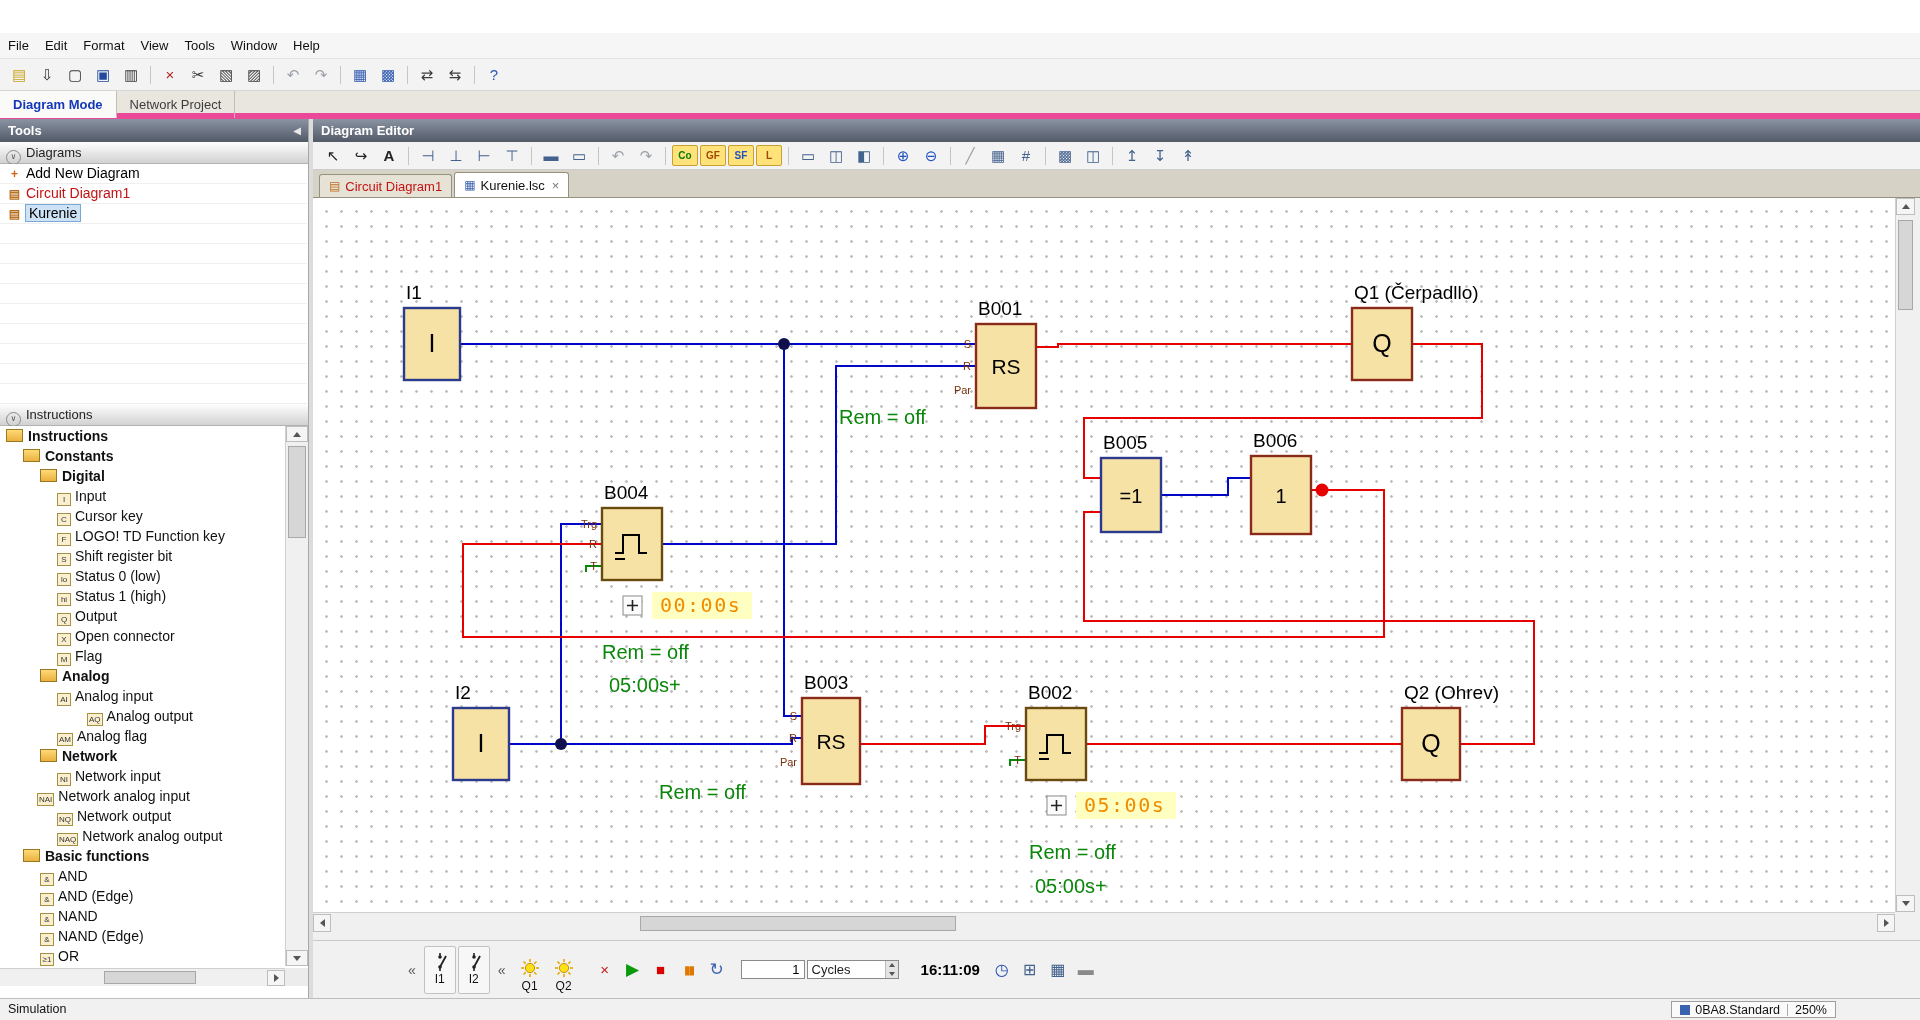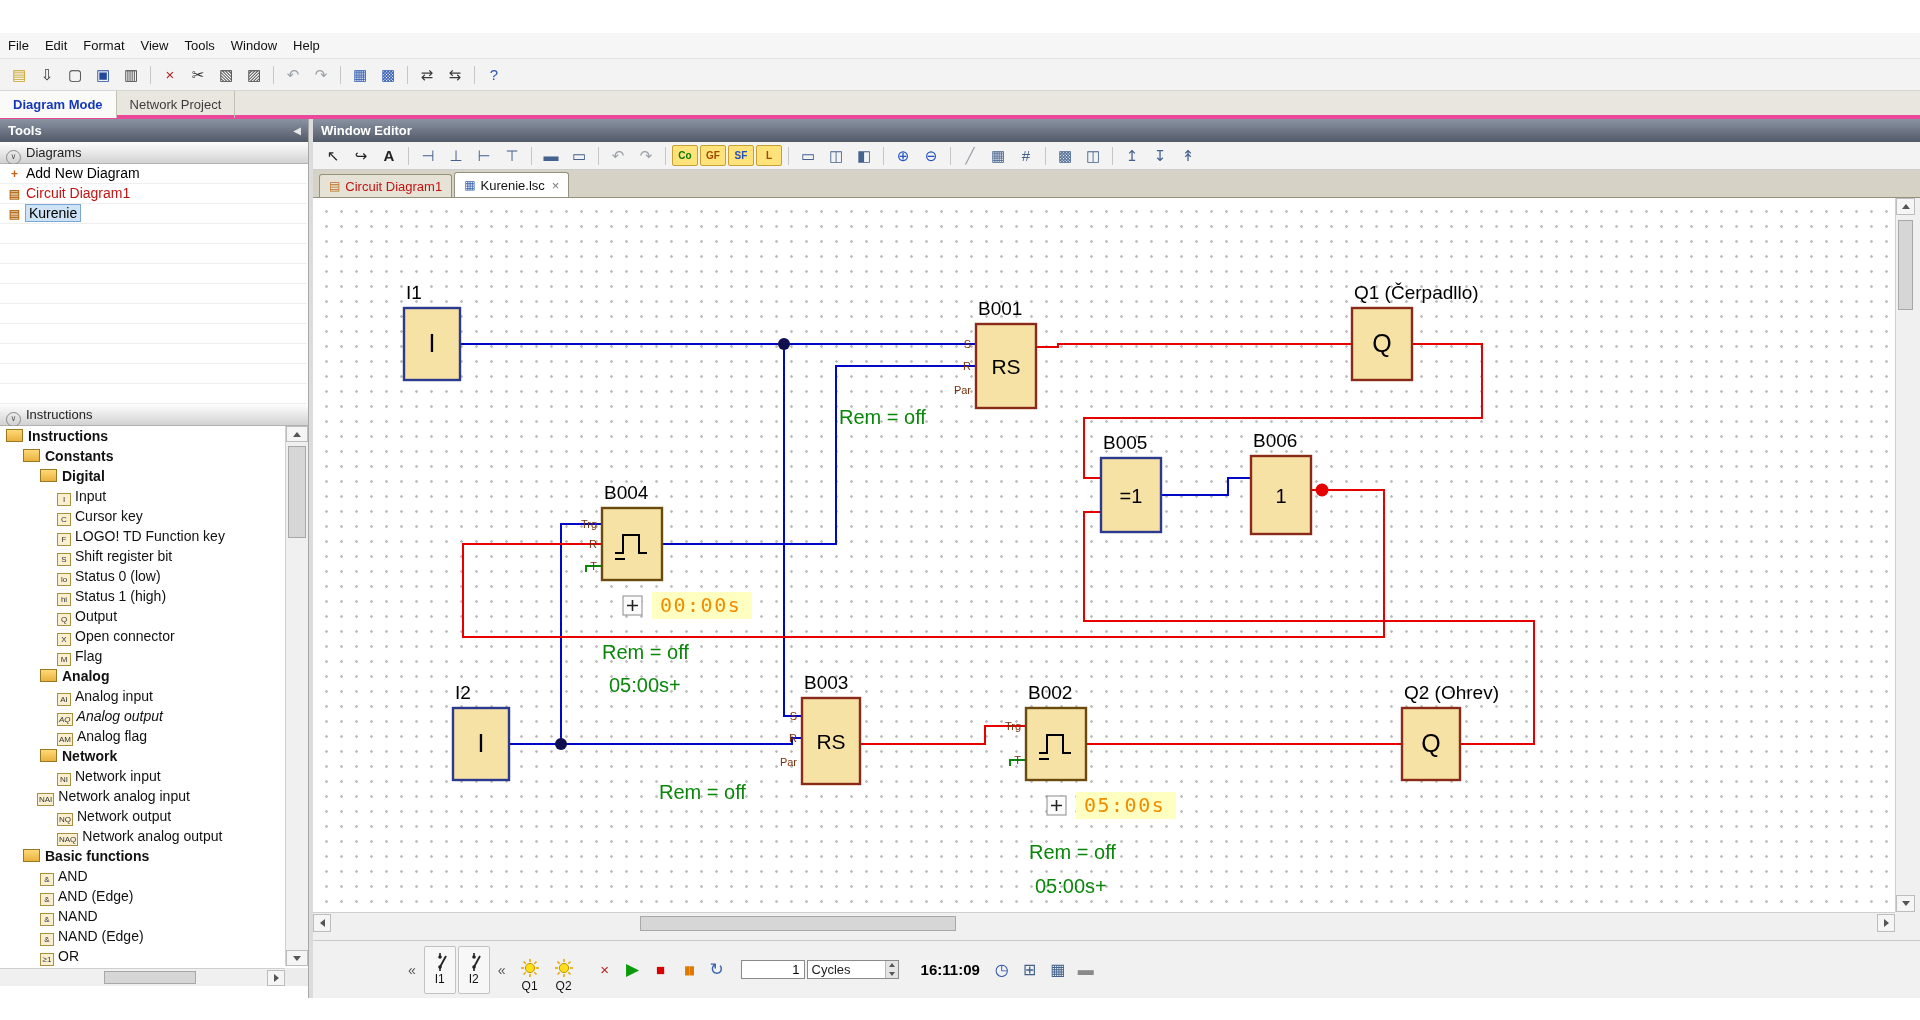--- a/index.html
+++ b/index.html
@@ -18,21 +18,21 @@
   #menubar{position:absolute;left:0;top:33px;width:1920px;height:26px;background:#f6f6f6;border-bottom:1px solid #e2e2e2;box-sizing:border-box;}
   .menu-item{display:inline-block;padding:0 8px;line-height:25px;font-size:13px;color:#111;}
 
   
   #toolbar{position:absolute;left:0;top:59px;width:1920px;height:32px;background:#f3f3f3;border-bottom:1px solid #d6d6d6;display:flex;align-items:center;padding-left:5px;box-sizing:border-box;}
   .tbtn{display:inline-flex;width:24px;height:24px;align-items:center;justify-content:center;font-size:15px;margin:0 1px;border:1px solid transparent;}
   .tbtn.cat{width:24px;height:19px;background:#ffe27a;border:1px solid #c8a030;font-size:10px;font-weight:bold;border-radius:2px;}
   .tsep{width:1px;height:18px;background:#c6c6c6;margin:0 5px;}
 
   
-  #modetabs{position:absolute;left:0;top:91px;width:1920px;height:28px;background:#e9e6df;border-bottom:4px solid #ec4899;box-sizing:border-box;}
+  #modetabs{position:absolute;left:0;top:91px;width:1920px;height:28px;background:#e9e6df;border-bottom:6px solid #ec4899;box-sizing:border-box;}
   .mtab{display:inline-block;height:27px;line-height:27px;padding:0 13px;font-size:13px;color:#3c3c3c;border-right:1px solid #c2beb2;}
   .mtab.active{background:#fafaf8;color:#1538b8;font-weight:bold;}
 
   
   #leftpanel{position:absolute;left:0;top:119px;width:309px;height:879px;background:#fff;border-right:1px solid #a8a8a8;box-sizing:border-box;}
   .phead{position:absolute;left:0;top:0;right:0;height:23px;background:linear-gradient(#8a93a2,#525a68);color:#fff;font-size:13px;font-weight:bold;line-height:23px;padding-left:8px;box-sizing:border-box;}
   .phead .collapse{position:absolute;right:7px;top:0;font-size:10px;color:#e8e8e8;font-weight:normal;}
   .shead{position:absolute;left:0;right:0;height:22px;background:linear-gradient(#fefefe,#d2d2d2);border-bottom:1px solid #b2b2b2;font-size:13px;color:#222;line-height:21px;padding-left:6px;box-sizing:border-box;white-space:nowrap;}
   .chev{display:inline-block;width:13px;height:13px;border:1px solid #8a8a8a;border-radius:50%;font-size:8px;line-height:11px;text-align:center;color:#555;margin-right:5px;vertical-align:-2px;}
   #diagrams-header{top:23px;}
@@ -165,21 +165,21 @@
         <div class="trow" style="padding-left: 57px;"><span class="lfi">C</span><span>Cursor key</span></div>
         <div class="trow" style="padding-left: 57px;"><span class="lfi">F</span><span>LOGO! TD Function key</span></div>
         <div class="trow" style="padding-left: 57px;"><span class="lfi">S</span><span>Shift register bit</span></div>
         <div class="trow" style="padding-left: 57px;"><span class="lfi">lo</span><span>Status 0 (low)</span></div>
         <div class="trow" style="padding-left: 57px;"><span class="lfi">hi</span><span>Status 1 (high)</span></div>
         <div class="trow" style="padding-left: 57px;"><span class="lfi">Q</span><span>Output</span></div>
         <div class="trow" style="padding-left: 57px;"><span class="lfi">X</span><span>Open connector</span></div>
         <div class="trow" style="padding-left: 57px;"><span class="lfi">M</span><span>Flag</span></div>
         <div class="trow bold" style="padding-left: 40px;"><span class="fold"></span><span>Analog</span></div>
         <div class="trow" style="padding-left: 57px;"><span class="lfi">AI</span><span>Analog input</span></div>
-        <div class="trow" style="padding-left: 57px; font-style: italic;"><span class="lfi">AQ</span><span>Analog output</span></div>
+        <div class="trow" style="padding-left: 87px;"><span class="lfi">AQ</span><span>Analog output</span></div>
         <div class="trow" style="padding-left: 57px;"><span class="lfi">AM</span><span>Analog flag</span></div>
         <div class="trow bold" style="padding-left: 40px;"><span class="fold"></span><span>Network</span></div>
         <div class="trow" style="padding-left: 57px;"><span class="lfi">NI</span><span>Network input</span></div>
         <div class="trow" style=" margin-left: 37px;"><span class="lfi">NAI</span><span>Network analog input</span></div>
         <div class="trow" style="padding-left: 57px;"><span class="lfi">NQ</span><span>Network output</span></div>
         <div class="trow" style="padding-left: 57px;"><span class="lfi">NAQ</span><span>Network analog output</span></div>
         <div class="trow bold" style="padding-left: 23px;"><span class="fold"></span><span>Basic functions</span></div>
         <div class="trow" style="padding-left: 40px;"><span class="lfi">&amp;</span><span>AND</span></div>
         <div class="trow" style="padding-left: 40px;"><span class="lfi">&amp;</span><span>AND (Edge)</span></div>
         <div class="trow" style="padding-left: 40px;"><span class="lfi">&amp;</span><span>NAND</span></div>
@@ -201,21 +201,21 @@
           <span class="tri-right"></span>
         </span>
     </div>
     <div id="panel-corner"></div>
   </div>
 
   <div id="splitter"></div>
 
   <div id="editor">
     <div class="phead">
-      <span>Window Editor</span>
+      <span>Diagram Editor</span>
     </div>
     <div id="editor-toolbar">
         <span class="tbtn" style="color: rgb(34, 34, 34);">↖</span>
         <span class="tbtn" style="color: rgb(34, 34, 34);">↪</span>
         <span class="tbtn" style="color: rgb(34, 34, 34); font-weight: bold;">A</span>
         <span class="tsep"></span>
         <span class="tbtn" style="color: rgb(68, 98, 142);">⊣</span>
         <span class="tbtn" style="color: rgb(68, 98, 142);">⊥</span>
         <span class="tbtn" style="color: rgb(68, 98, 142);">⊢</span>
         <span class="tbtn" style="color: rgb(68, 98, 142);">⊤</span>
@@ -450,13 +450,22 @@
       <span id="sim-time">16:11:09</span>
       <span id="sim-trailing">
           <span class="simbtn" style="color: rgb(42, 86, 176); font-size: 16px;">◷</span>
           <span class="simbtn" style="color: rgb(68, 98, 142); font-size: 16px;">⊞</span>
           <span class="simbtn" style="color: rgb(68, 98, 142); font-size: 16px;">▦</span>
           <span class="simbtn" style="color: rgb(138, 138, 138); font-size: 16px;">▬</span>
         </span>
     </div>
   </div>
 
+  <div id="statusbar">
+    <span id="status-left">Simulation</span>
+    <span id="status-right">
+      <span id="status-chip"></span>
+      <span>0BA8.Standard</span>
+      <span id="status-divider"></span>
+      <span>250%</span>
+    </span>
+  </div>
 </div>
 
 </body></html>

